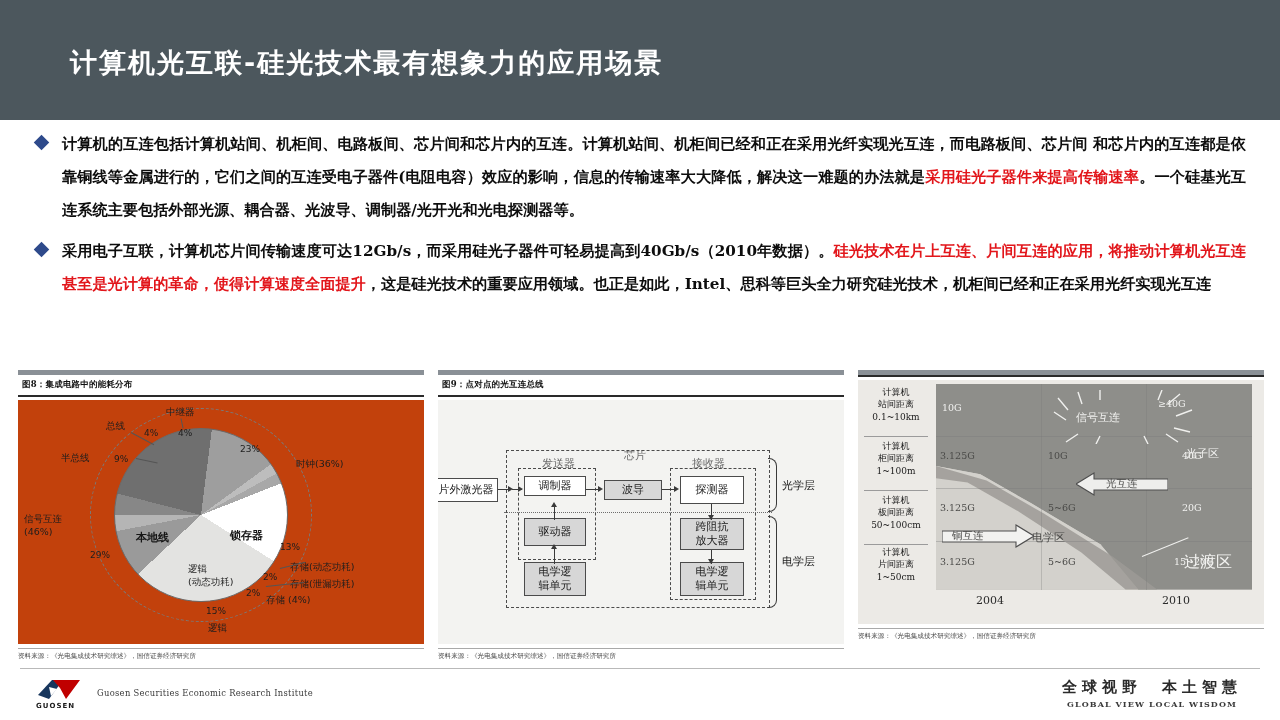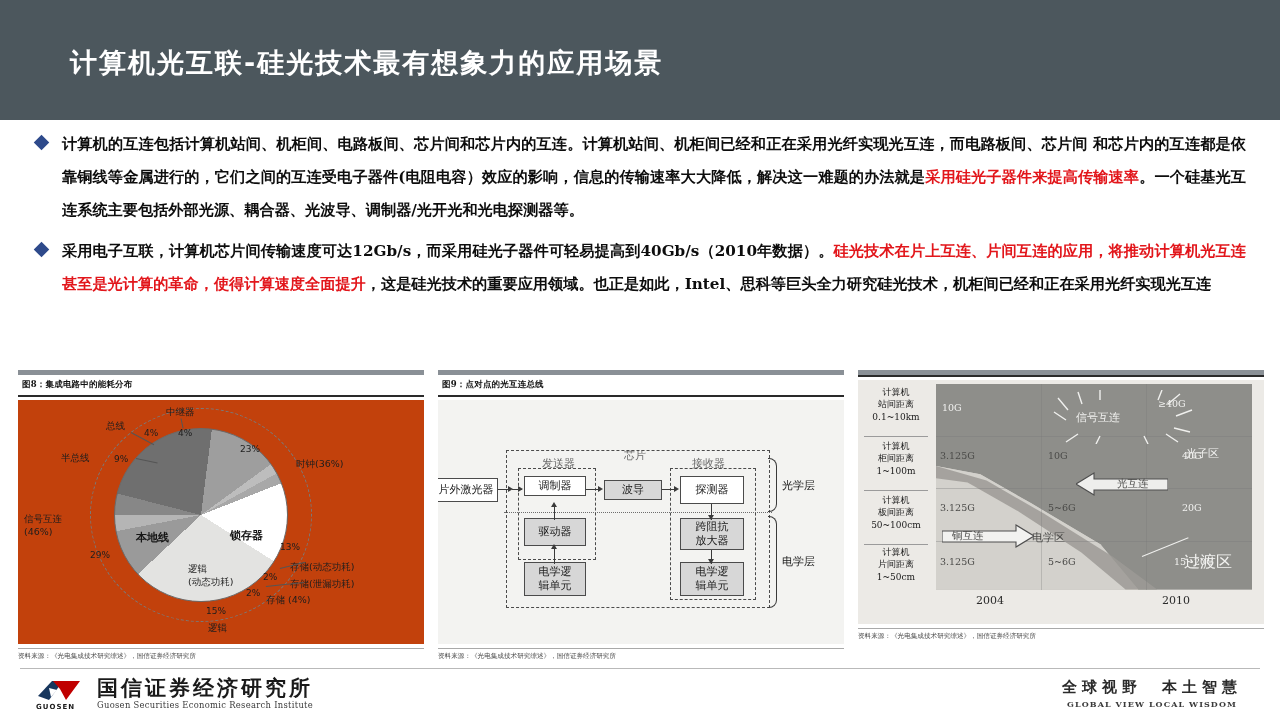--- a/index.html
+++ b/index.html
@@ -369,21 +369,21 @@
             <div class="sp" style="left:246px; top:118px;">20G</div>
             <div class="sp dark" style="left:4px; top:172px;">3.125G</div>
             <div class="sp dark" style="left:112px; top:172px;">5~6G</div>
             <div class="sp" style="left:238px; top:172px;">15~20G</div>
 
             <div class="arrowL" style="left:140px; top:88px;">
               <svg width="92" height="24" viewBox="0 0 92 24">
                 <polygon points="0,12 18,1 18,7 92,7 92,18 18,18 18,23" fill="#eeeeec" stroke="#4f4f4f" stroke-width="1.1"></polygon>
               </svg>
             </div>
-            <div class="sp dark" style="left:181px; top:93px; font-size:10.5px;">光互连</div>
+            <div class="sp dark" style="left:170px; top:93px; font-size:10.5px;">光互连</div>
 
             <div class="arrowR" style="left:6px; top:140px;">
               <svg width="92" height="24" viewBox="0 0 92 24">
                 <polygon points="92,12 74,1 74,7 0,7 0,18 74,18 74,23" fill="#f2f2f0" stroke="#4f4f4f" stroke-width="1.1"></polygon>
               </svg>
             </div>
             <div class="sp dark" style="left:16px; top:145px; font-size:10.5px;">铜互连</div>
 
             <div class="leader" style="left:206px;top:172px;width:50px;transform:rotate(-22deg);background:#f0f0ee;"></div>
           </div>
@@ -404,21 +404,20 @@
   <div class="logo">
     <div class="logo-mark">
       <svg width="52" height="26" viewBox="0 0 52 26">
         <polygon points="2,19 16,4 27,4 13,23" fill="#17365d"></polygon>
         <polygon points="17,4 31,4 44,4 30,23 24,12" fill="#c00000"></polygon>
         <polygon points="13,11 21,13 15,20" fill="#ffffff"></polygon>
       </svg>
       <div class="logo-guosen">GUOSEN</div>
     </div>
     <div>
-      <div class="logo-text-cn">国信证券经济研究所</div>
       <div class="logo-text-en">Guosen Securities Economic Research Institute</div>
     </div>
   </div>
 
   <div class="tagline">
     <div class="tag-cn">全球视野　本土智慧</div>
     <div class="tag-en">GLOBAL VIEW   LOCAL WISDOM</div>
   </div>
 
 </div>

